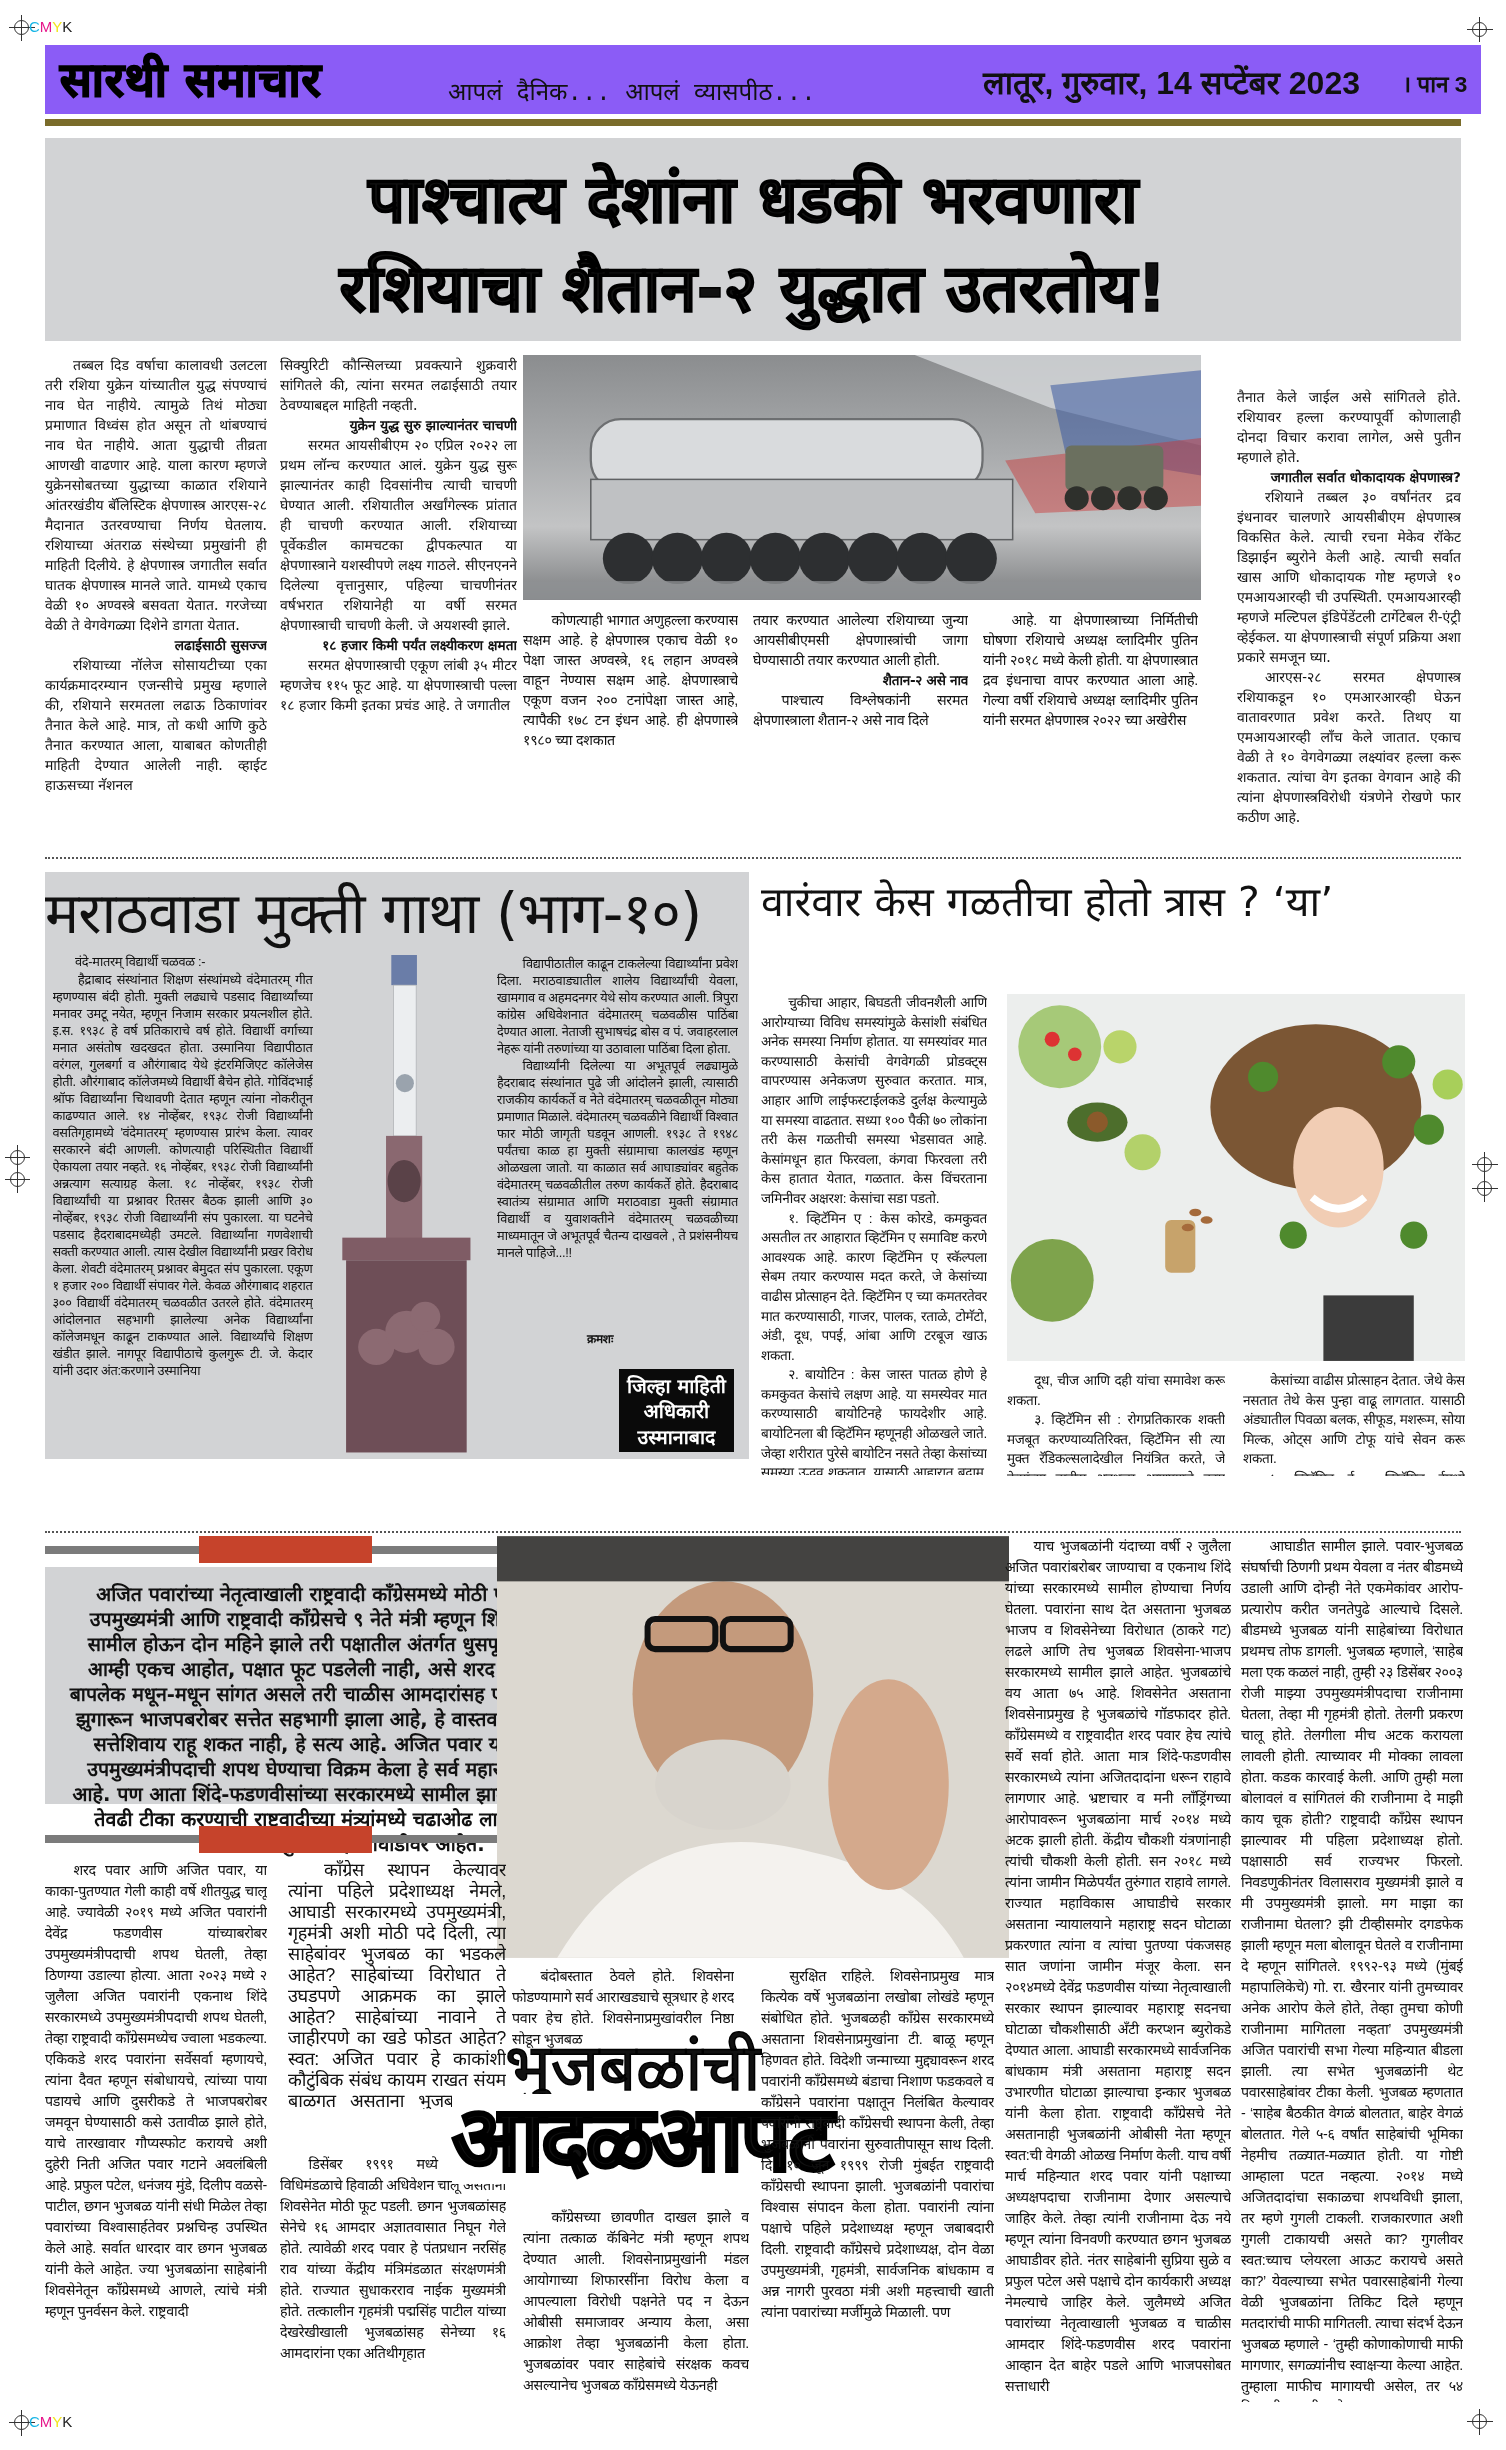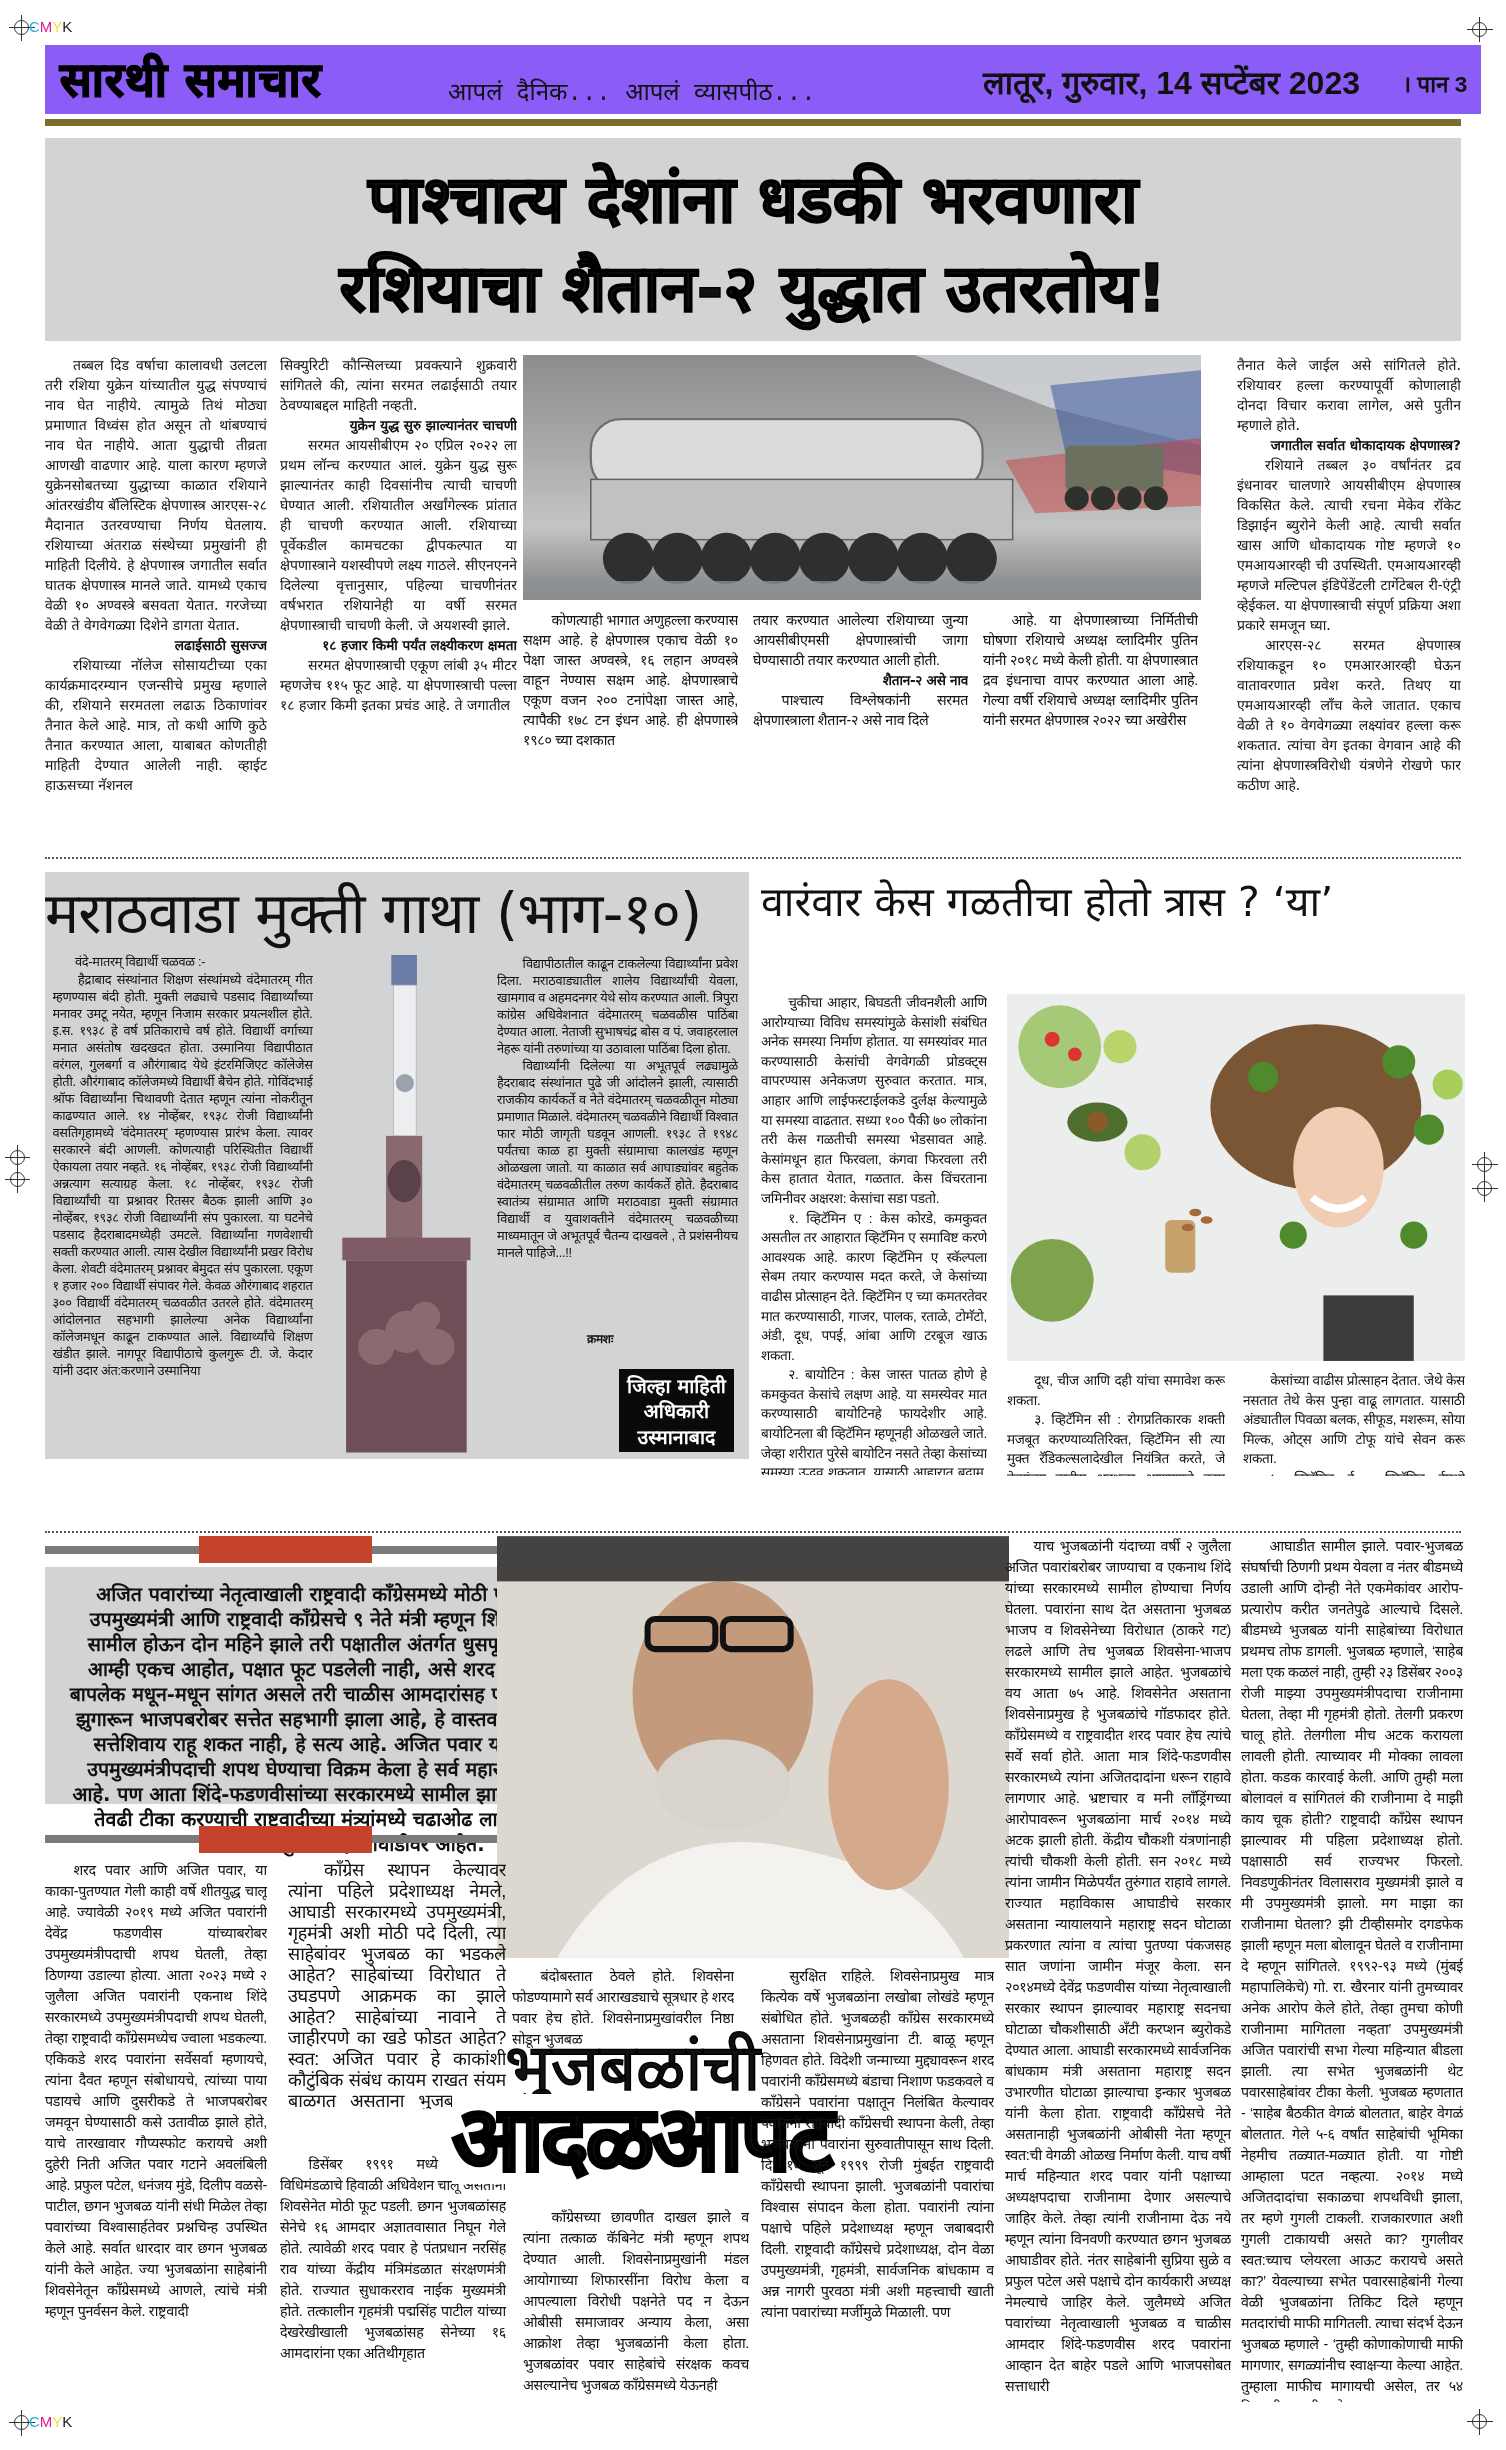--- a/index.html
+++ b/index.html
@@ -127,21 +127,21 @@
   </div>
 <div class="abs col cond" id="ru-col4" style="left:753px;top:610px;width:215px;height:218px;font-size:14.3px;line-height:20px">
     <p style="text-indent: 0px;">तयार करण्यात आलेल्या रशियाच्या जुन्या आयसीबीएमसी क्षेपणास्त्रांची जागा घेण्यासाठी तयार करण्यात आली होती.</p>
     <p class="sub">शैतान-२ असे नाव</p>
     <p>पाश्चात्य विश्लेषकांनी सरमत क्षेपणास्त्राला शैतान-२ असे नाव दिले</p>
   </div>
 <div class="abs col cond" id="ru-col5" style="left:983px;top:610px;width:215px;height:218px;font-size:14.3px;line-height:20px">
     <p>आहे. या क्षेपणास्त्राच्या निर्मितीची घोषणा रशियाचे अध्यक्ष व्लादिमीर पुतिन यांनी २०१८ मध्ये केली होती. या क्षेपणास्त्रात द्रव इंधनाचा वापर करण्यात आला आहे. गेल्या वर्षी रशियाचे अध्यक्ष व्लादिमीर पुतिन यांनी सरमत क्षेपणास्त्र २०२२ च्या अखेरीस</p>
   </div>
 <div class="abs col" id="ru-col6" style="left:1237px;top:355px;width:224px;height:482px">
-    <p style="text-indent: 0px;">तैनात केले जाईल असे सांगितले होते. रशियावर हल्ला करण्यापूर्वी कोणालाही दोनदा विचार करावा लागेल, असे पुतीन म्हणाले होते.</p>
+    <p style="text-indent: 0px; margin-top: 32px;">तैनात केले जाईल असे सांगितले होते. रशियावर हल्ला करण्यापूर्वी कोणालाही दोनदा विचार करावा लागेल, असे पुतीन म्हणाले होते.</p>
     <p class="sub">जगातील सर्वात धोकादायक क्षेपणास्त्र?</p>
     <p>रशियाने तब्बल ३० वर्षांनंतर द्रव इंधनावर चालणारे आयसीबीएम क्षेपणास्त्र विकसित केले. त्याची रचना मेकेव रॉकेट डिझाईन ब्युरोने केली आहे. त्याची सर्वात खास आणि धोकादायक गोष्ट म्हणजे १० एमआयआरव्ही ची उपस्थिती. एमआयआरव्ही म्हणजे मल्टिपल इंडिपेंडेंटली टार्गेटेबल री-एंट्री व्हेईकल. या क्षेपणास्त्राची संपूर्ण प्रक्रिया अशा प्रकारे समजून घ्या.</p>
     <p>आरएस-२८ सरमत क्षेपणास्त्र रशियाकडून १० एमआरआरव्ही घेऊन वातावरणात प्रवेश करते. तिथए या एमआयआरव्ही लाँच केले जातात. एकाच वेळी ते १० वेगवेगळ्या लक्ष्यांवर हल्ला करू शकतात. त्यांचा वेग इतका वेगवान आहे की त्यांना क्षेपणास्त्रविरोधी यंत्रणेने रोखणे फार कठीण आहे.</p>
   </div>
 
 <div class="abs dots" style="left:45px;top:857px;width:1416px"></div>
 
 <div class="abs mbox">
   <h2>मराठवाडा मुक्ती गाथा (भाग-१०)</h2>
   <div class="abs cond" style="left:30px;top:81px;font-size:12.8px;line-height:18px">वंदे-मातरम् विद्यार्थी चळवळ :-</div>

